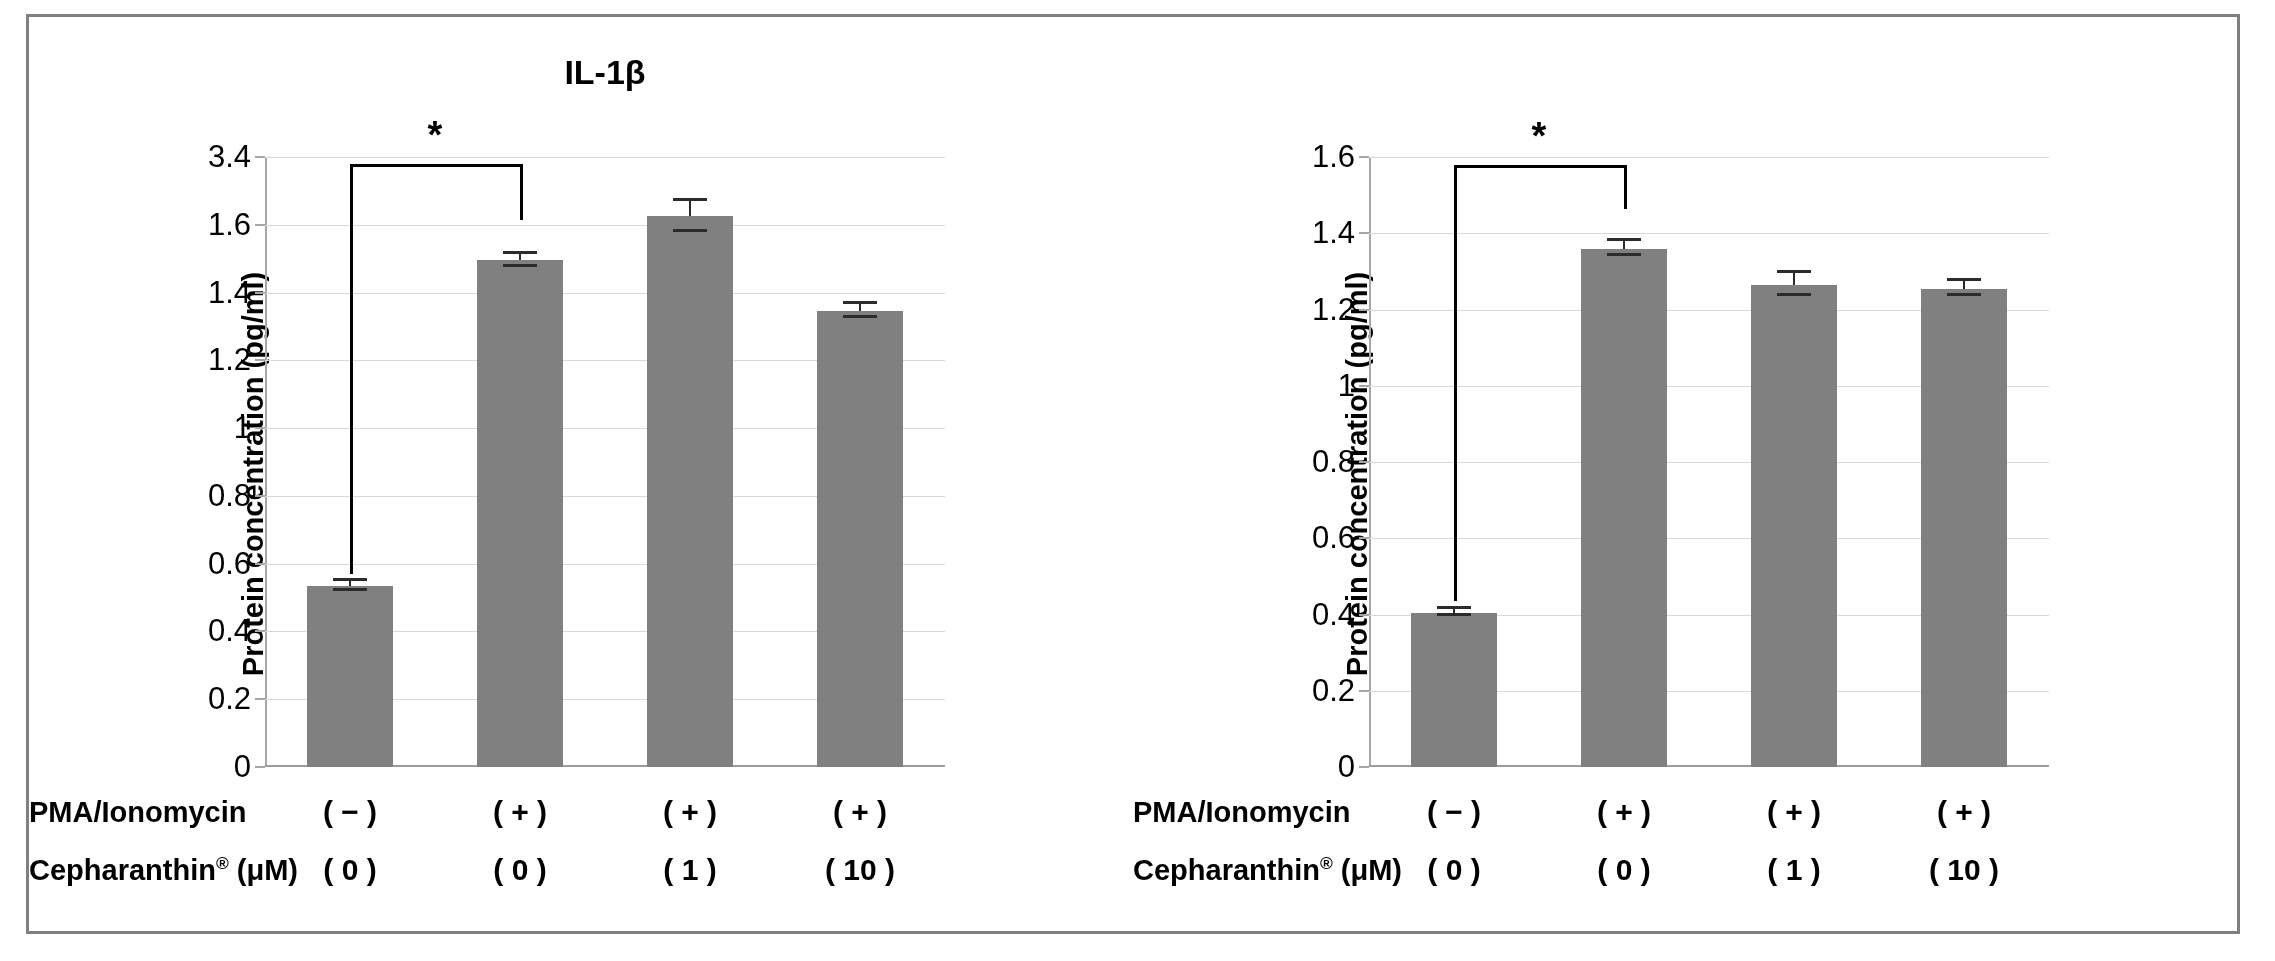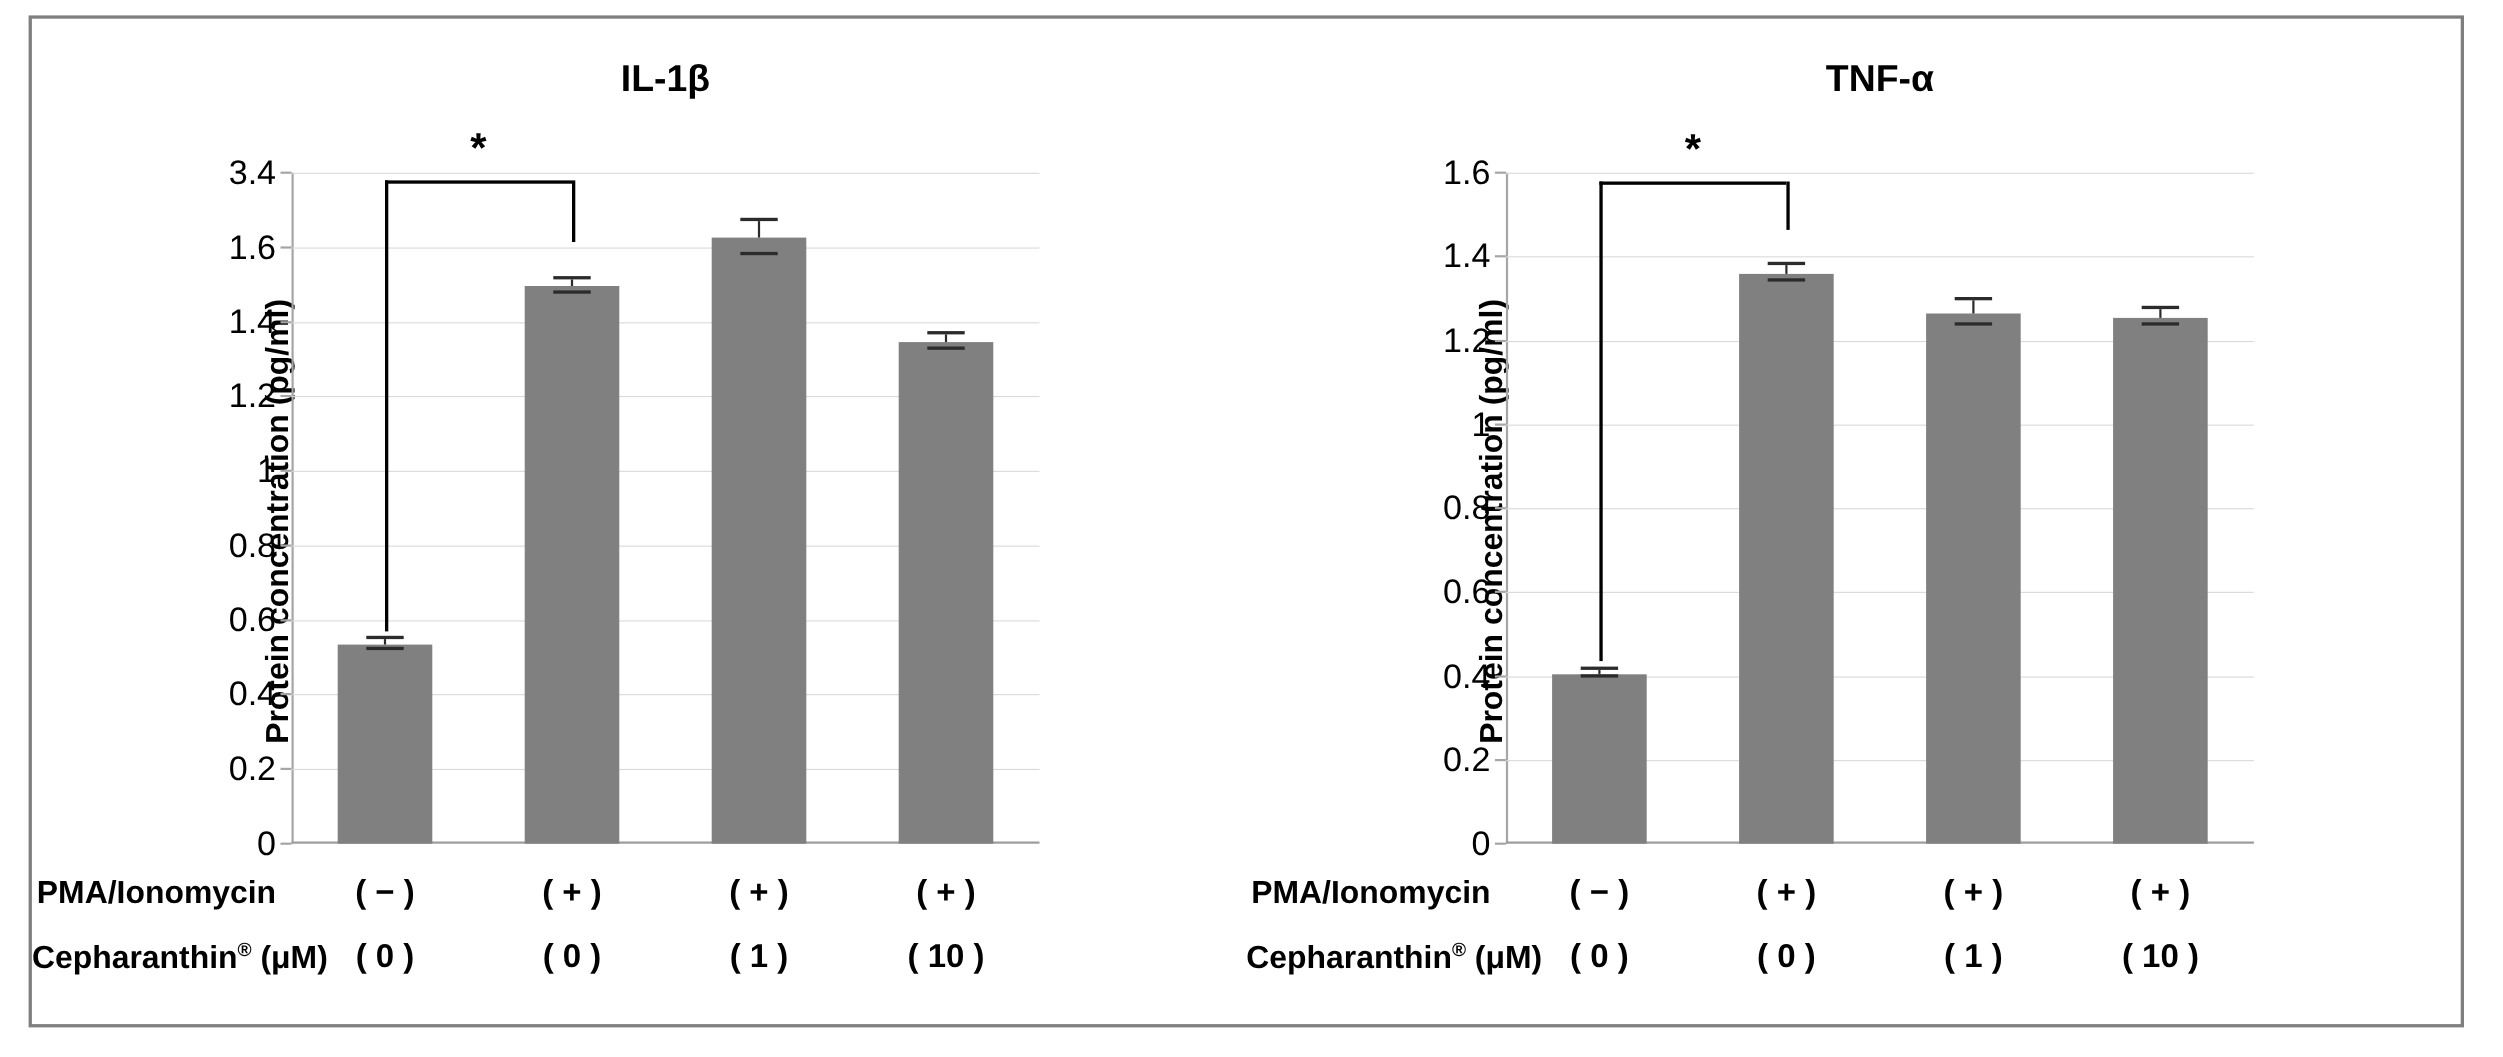--- a/index.html
+++ b/index.html
@@ -85,21 +85,21 @@
     transform:translateX(-50%);
   }
 
   .cond-rows{
     position:absolute; left:0; top:766px; width:100%;
   }
   .cond-row{
     display:flex; align-items:center; height:58px;
   }
   .cond-label{
-    width:236px; text-align:right; padding-right:14px; box-sizing:border-box;
+    width:236px; padding-right:14px; box-sizing:border-box;
     font-size:29px; font-weight:bold; color:#000; white-space:nowrap;
   }
   .cond-values{
     width:680px; display:flex; justify-content:space-around;
   }
   .cond-values span{
     width:25%; text-align:center; font-size:30px; font-weight:bold; color:#000;
   }
   sup{font-size:0.6em; vertical-align:super;}
 </style>
@@ -197,21 +197,20 @@
               <span>( 0 )</span>
               <span>( 0 )</span>
               <span>( 1 )</span>
               <span>( 10 )</span>
             </div>
         </div>
       </div>
     </div>
 
     <div class="panel">
-      <div class="panel-title" id="title1" style="left: 236px; width: 680px;">TNF-α</div>
       <div class="ylabel" id="ylab1">Protein concentration (pg/ml)</div>
 
       <div class="plot">
         <div class="axis-area" id="axis1">
           <div class="yaxis-line"></div>
           <div class="baseline"></div>
         <div class="ytick" style="top: 610px;">0</div>
             <div class="tickmark" style="top: 610px;"></div>
             <div class="gridline" style="top: 533.75px;"></div>
             <div class="ytick" style="top: 533.75px;">0.2</div>

